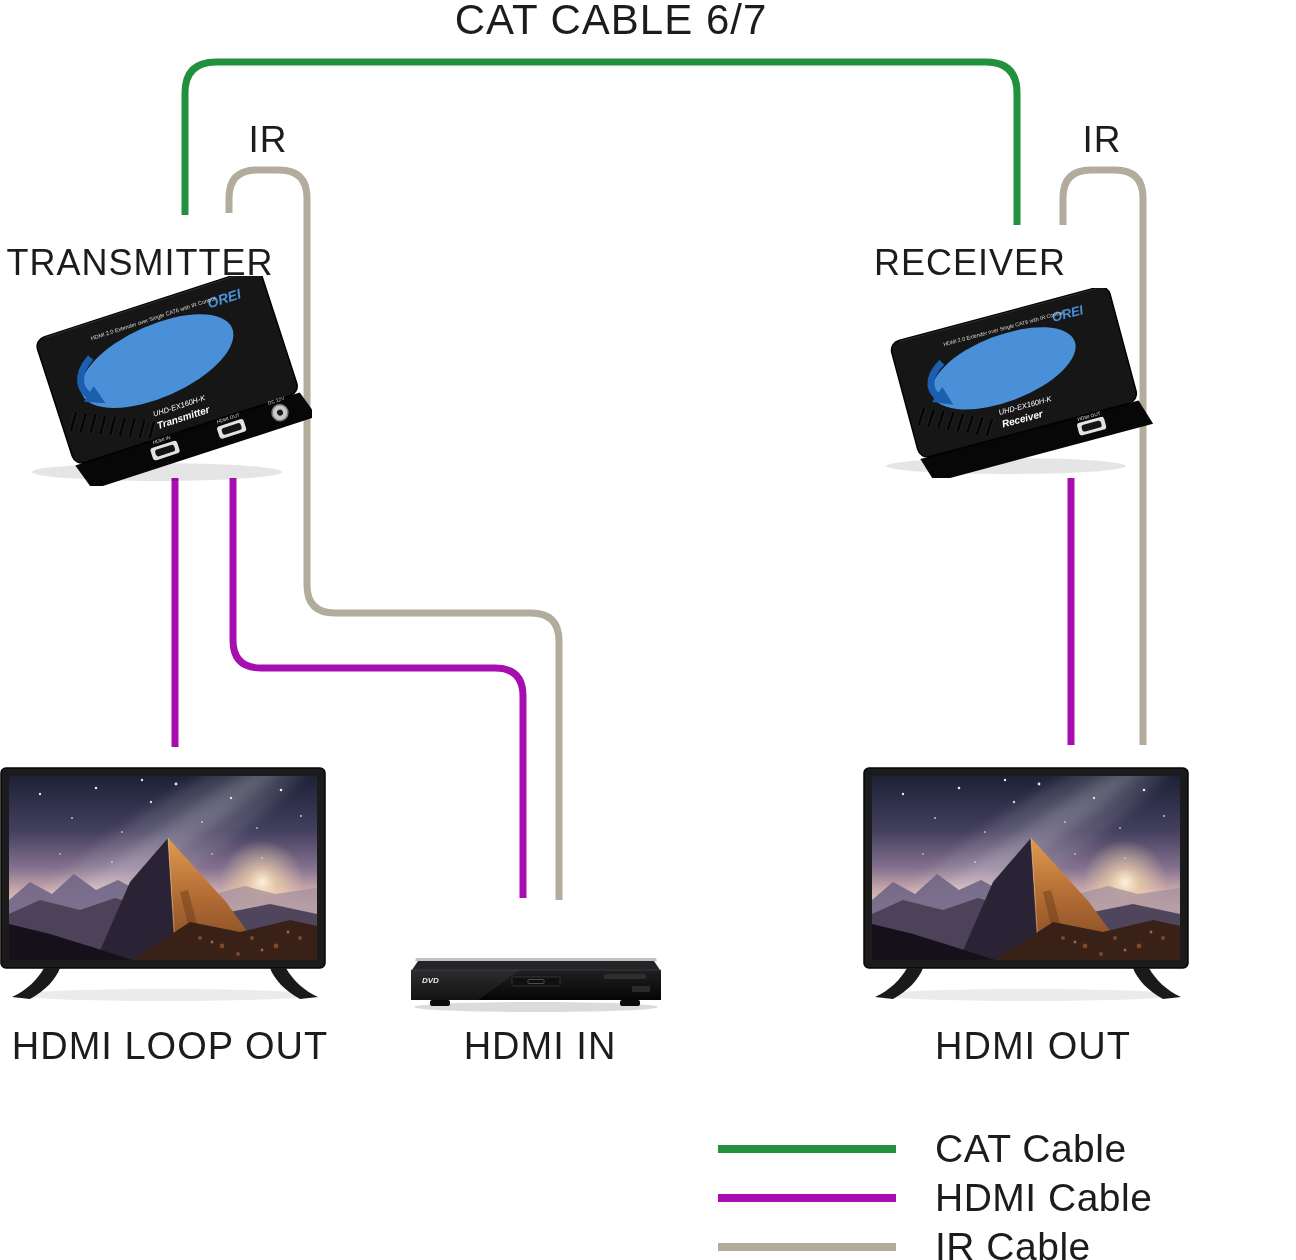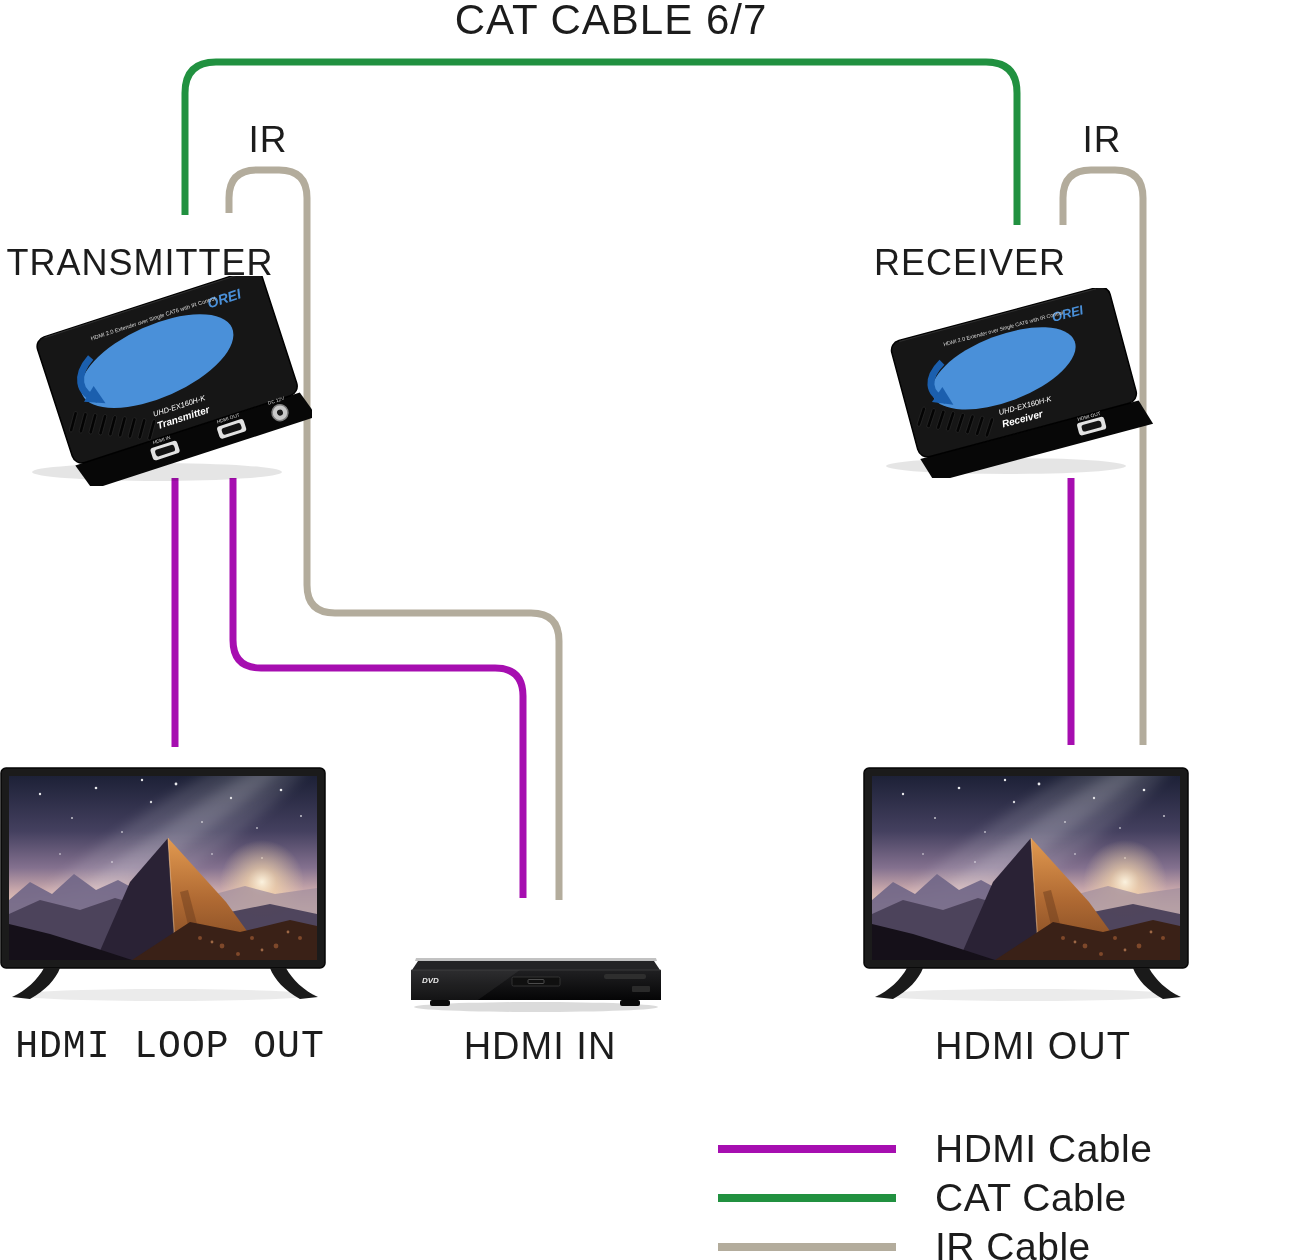--- a/index.html
+++ b/index.html
@@ -236,30 +236,30 @@
   <path d="M3,20 H253" stroke="#4a4a4a" stroke-width="0.8" opacity="0.8"></path>
   <text x="14" y="33" font-size="8" font-weight="bold" font-style="italic" fill="#e8e8e8">DVD</text>
   <rect x="104" y="27" width="48" height="9" rx="1.5" fill="#101010" stroke="#3a3a3a" stroke-width="0.8"></rect>
   <rect x="120" y="29.5" width="16" height="4" rx="1" fill="none" stroke="#5a5a5a" stroke-width="0.8"></rect>
   <rect x="196" y="24" width="42" height="5" rx="2" fill="#2e2e2e"></rect>
   <rect x="224" y="36" width="18" height="6" rx="1" fill="#2a2a2a"></rect>
   <rect x="22" y="50" width="20" height="6" rx="2" fill="#0a0a0a"></rect>
   <rect x="212" y="50" width="20" height="6" rx="2" fill="#0a0a0a"></rect>
 </svg>
 
-<div class="diagram-label port-label" style="top:1025px;left:0;width:340px;font-family:Liberation Mono, monospace;">HDMI LOOP OUT</div>
+<div class="diagram-label port-label" style="top:1025px;left:0;width:340px;">HDMI LOOP OUT</div>
 <div class="diagram-label port-label" style="top:1025px;left:430px;width:220px;">HDMI IN</div>
 <div class="diagram-label port-label" style="top:1025px;left:863px;width:340px;">HDMI OUT</div>
 
 <div class="legend">
+  <div class="legend-row">
+    <div class="legend-swatch sw-cat"></div>
+    <span class="legend-label">CAT Cable</span>
+  </div>
   <div class="legend-row">
     <div class="legend-swatch sw-hdmi"></div>
     <span class="legend-label">HDMI Cable</span>
-  </div>
-  <div class="legend-row">
-    <div class="legend-swatch sw-cat"></div>
-    <span class="legend-label">CAT Cable</span>
   </div>
   <div class="legend-row">
     <div class="legend-swatch sw-ir"></div>
     <span class="legend-label">IR Cable</span>
   </div>
 </div>
 
 </body></html>

